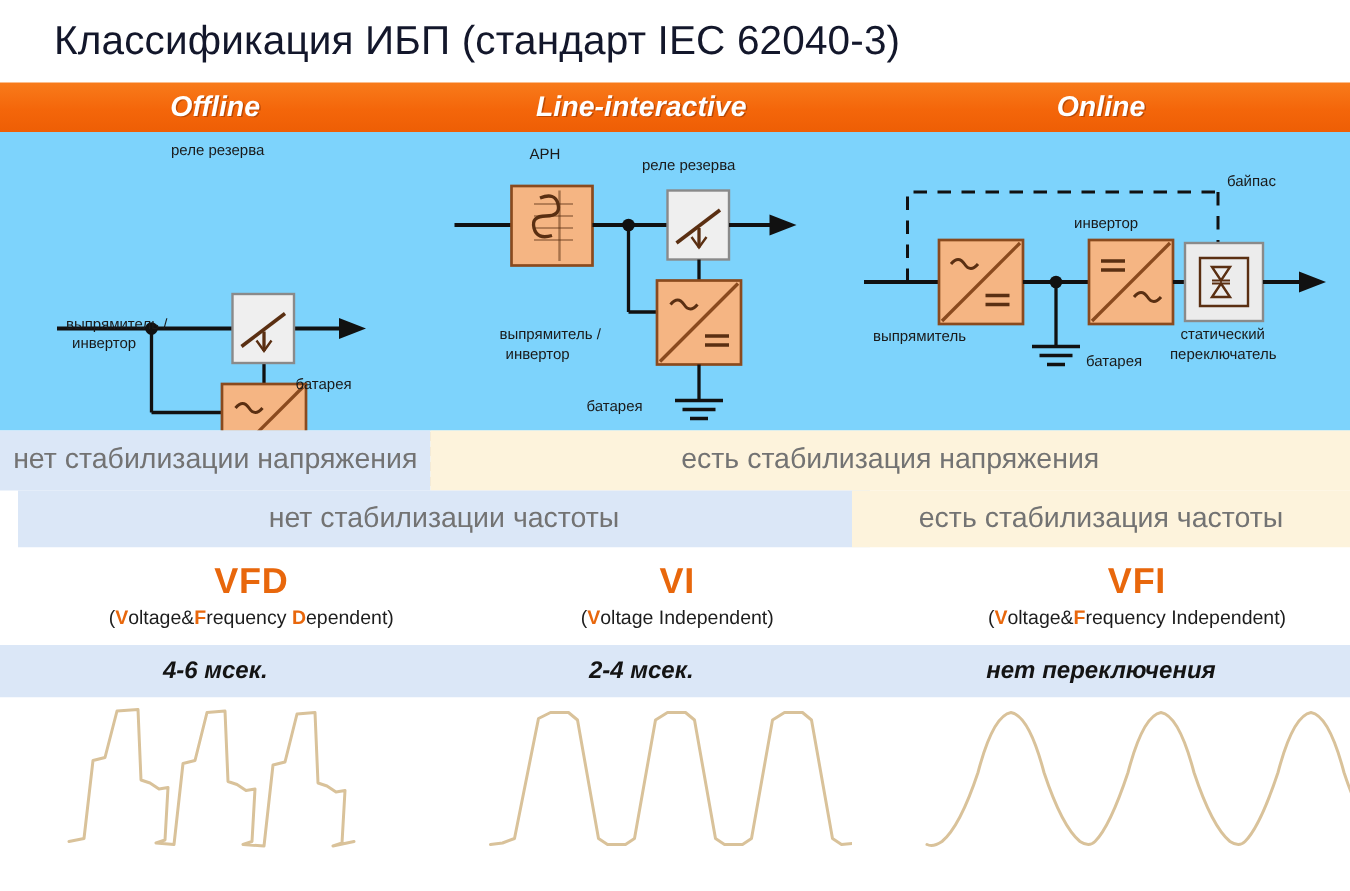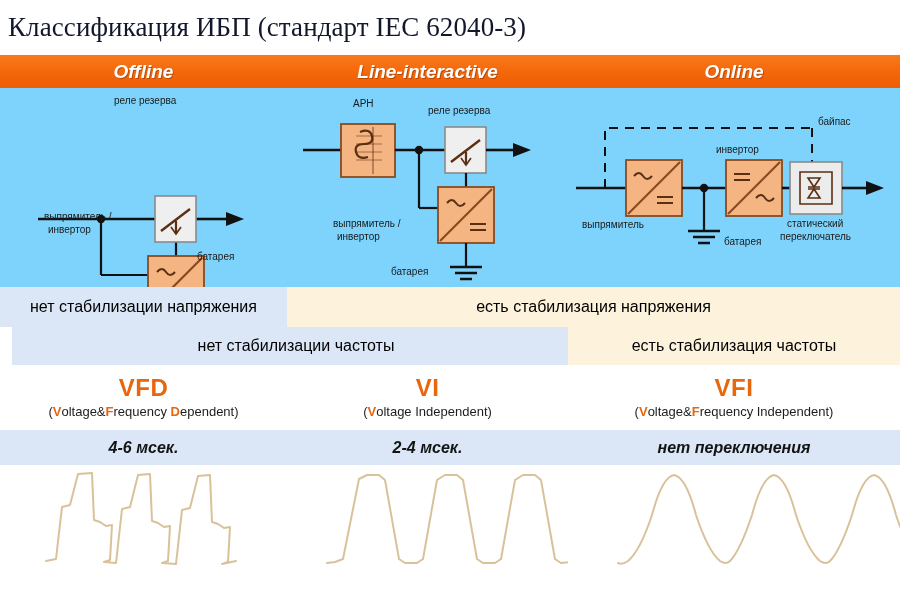--- a/index.html
+++ b/index.html
@@ -12,27 +12,26 @@
   }
   #page{position:relative;width:900px;height:594px;}
 
   
   .title{
     position:absolute;left:0;top:0;width:900px;height:55px;
     display:flex;align-items:center;
     background:#ffffff;
   }
   .title span{
-    margin-left:8px;
+    margin-left:36px;
     font-size:27px;
     font-weight:400;
     color:#13172b;
     letter-spacing:0.1px;
     white-space:nowrap;
-    font-family:Liberation Serif, serif;
   }
 
   
   .headerbar{
     position:absolute;left:0;top:55px;width:900px;height:33px;
     background:#f4690f;
     background:linear-gradient(180deg,#f87b1b 0%,#f4660a 55%,#ee5e05 100%);
   }
   .hdr-cell{
     position:absolute;top:55px;height:33px;
@@ -60,35 +59,35 @@
   .dg2{left:287px;width:281px;text-decoration:underline;}
   .dg3{left:568px;width:332px;}
   .diagram svg{display:block;}
   .dlabel{
     position:absolute;font-size:10px;color:#1a1a1a;white-space:nowrap;
     line-height:12px;
   }
 
   
   .band{position:absolute;display:flex;align-items:center;justify-content:center;
-        font-size:16px;color:#000000;white-space:nowrap;}
+        font-size:19px;color:#737373;white-space:nowrap;}
   .band-volt-row{position:absolute;left:0;top:287px;width:900px;height:40px;}
   .band-freq-row{position:absolute;left:0;top:327px;width:900px;height:38px;}
   .bg-blue{background:#dbe7f7;}
   .bg-cream{background:#fdf3dc;}
 
   .v-no{left:0;top:0;width:287px;height:40px;}
   .v-yes{left:287px;top:0;width:613px;height:40px;}
   .f-no{left:0;top:0;width:568px;height:38px;margin-left:12px;}
   .f-yes{left:568px;top:0;width:332px;height:38px;}
 
   
   .acro-row{position:absolute;left:0;top:365px;width:900px;height:65px;background:#ffffff;}
   .acro{position:absolute;top:0;height:65px;display:flex;flex-direction:column;
-        align-items:center;justify-content:center;}
+        align-items:center;justify-content:center;padding-left:24px;}
   .acro .code{font-size:24px;font-weight:bold;color:#e8670c;letter-spacing:.5px;line-height:28px;}
   .acro .full{font-size:13px;color:#1d1d1d;line-height:20px;white-space:nowrap;}
   .acro .full b{color:#e8670c;font-weight:bold;}
   .a1{left:0;width:287px;}
   .a2{left:287px;width:281px;}
   .a3{left:568px;width:332px;}
 
   
   .sw-row{position:absolute;left:0;top:430px;width:900px;height:35px;background:#dbe7f7;}
   .sw{position:absolute;top:0;height:35px;display:flex;align-items:center;justify-content:center;

